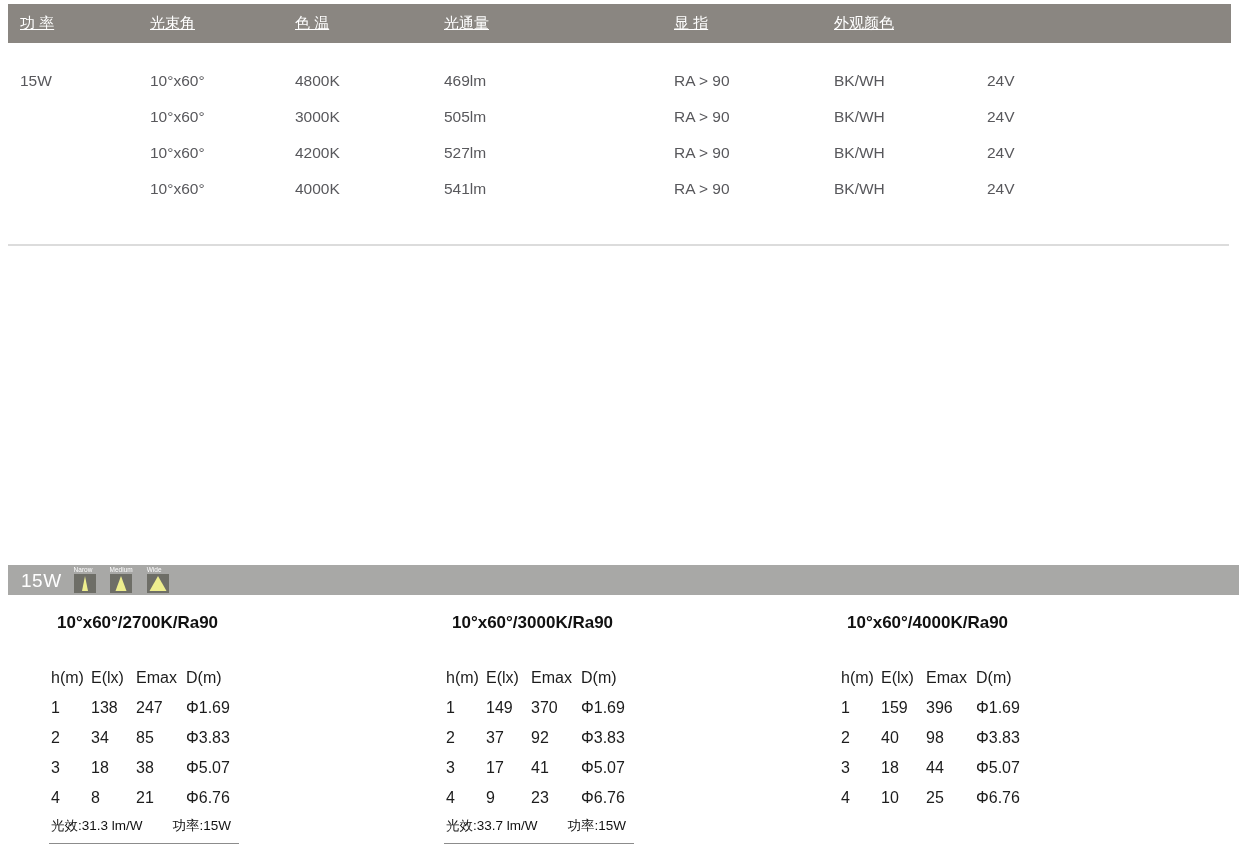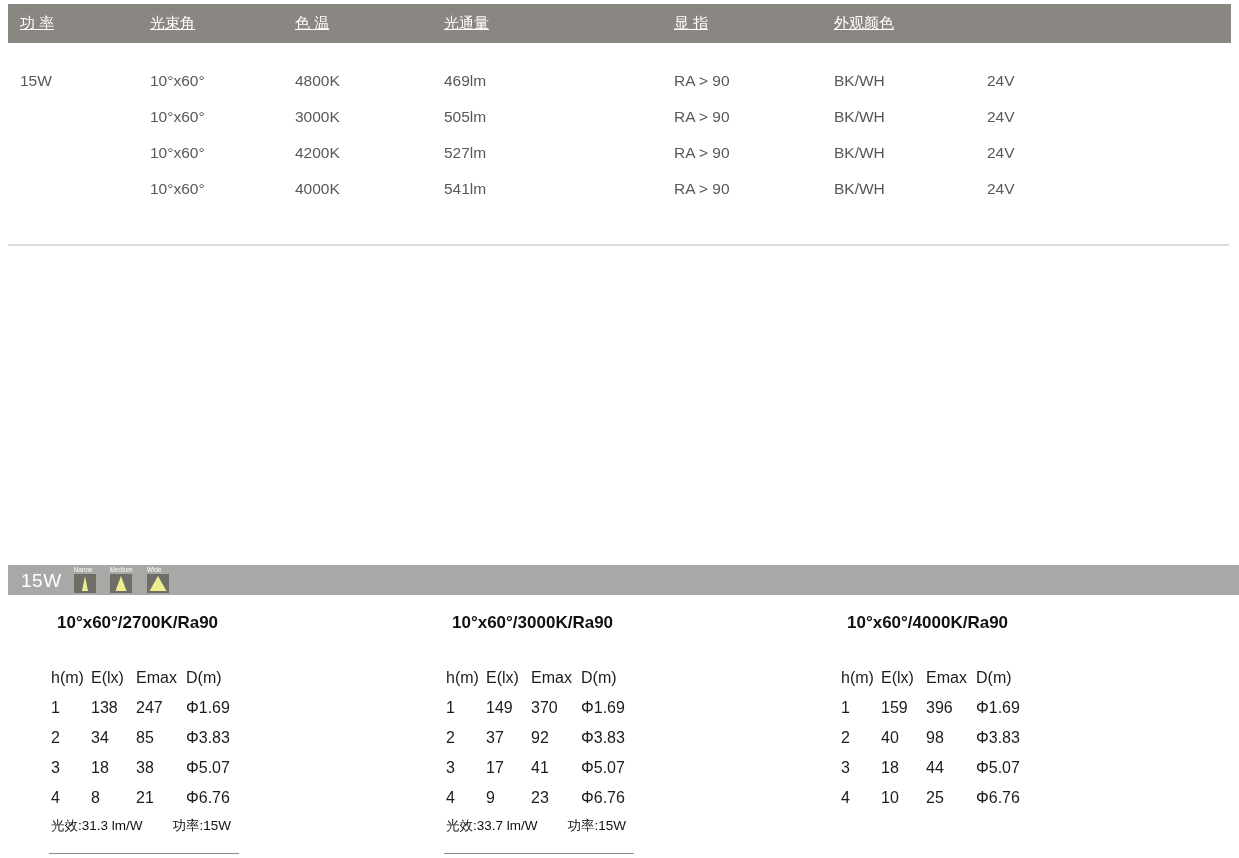--- a/index.html
+++ b/index.html
@@ -47,21 +47,21 @@
     display:grid; grid-template-columns:395px 395px auto;margin-left:34px;
   }
   .pt { color:#1c1c1c; }
   .pt-title { font-size:17px; font-weight:700; color:#111111; padding-left:8px; margin-top:8px; white-space:nowrap; }
   .pt-row {
     display:grid; grid-template-columns:40px 45px 50px auto;
     height:30px; align-items:center; font-size:16px; padding-left:2px; white-space:nowrap;
   }
   .pt-row.pt-head { margin-top:30px; color:#1c1c1c; }
   .pt-footer {
-    margin-top:4px; padding-bottom:18px; padding-left:2px; width:190px;
+    margin-top:4px; padding-bottom:8px; padding-left:2px; width:190px;
     border-bottom:1px solid #8c8c8c; font-size:13.5px; color:#111111; white-space:nowrap;
   }
   .pt-footer .pt-eff { margin-right:30px; }
 </style>
 </head>
 <body>
 
 <div class="spec-table">
   <div class="spec-header" id="spec-header" style="background: rgb(138, 134, 129);">
       <div class="spec-hcell">功 率</div>

